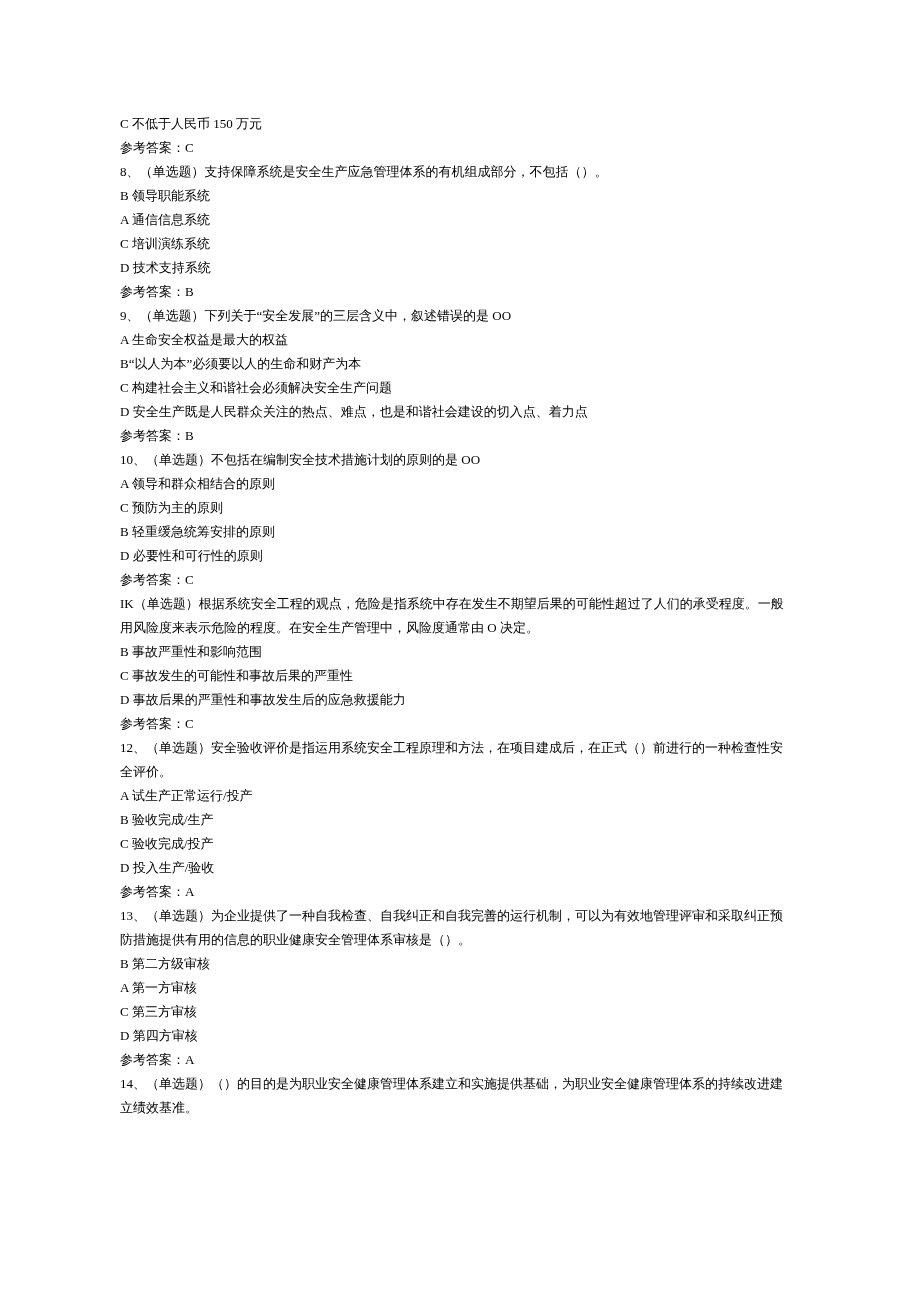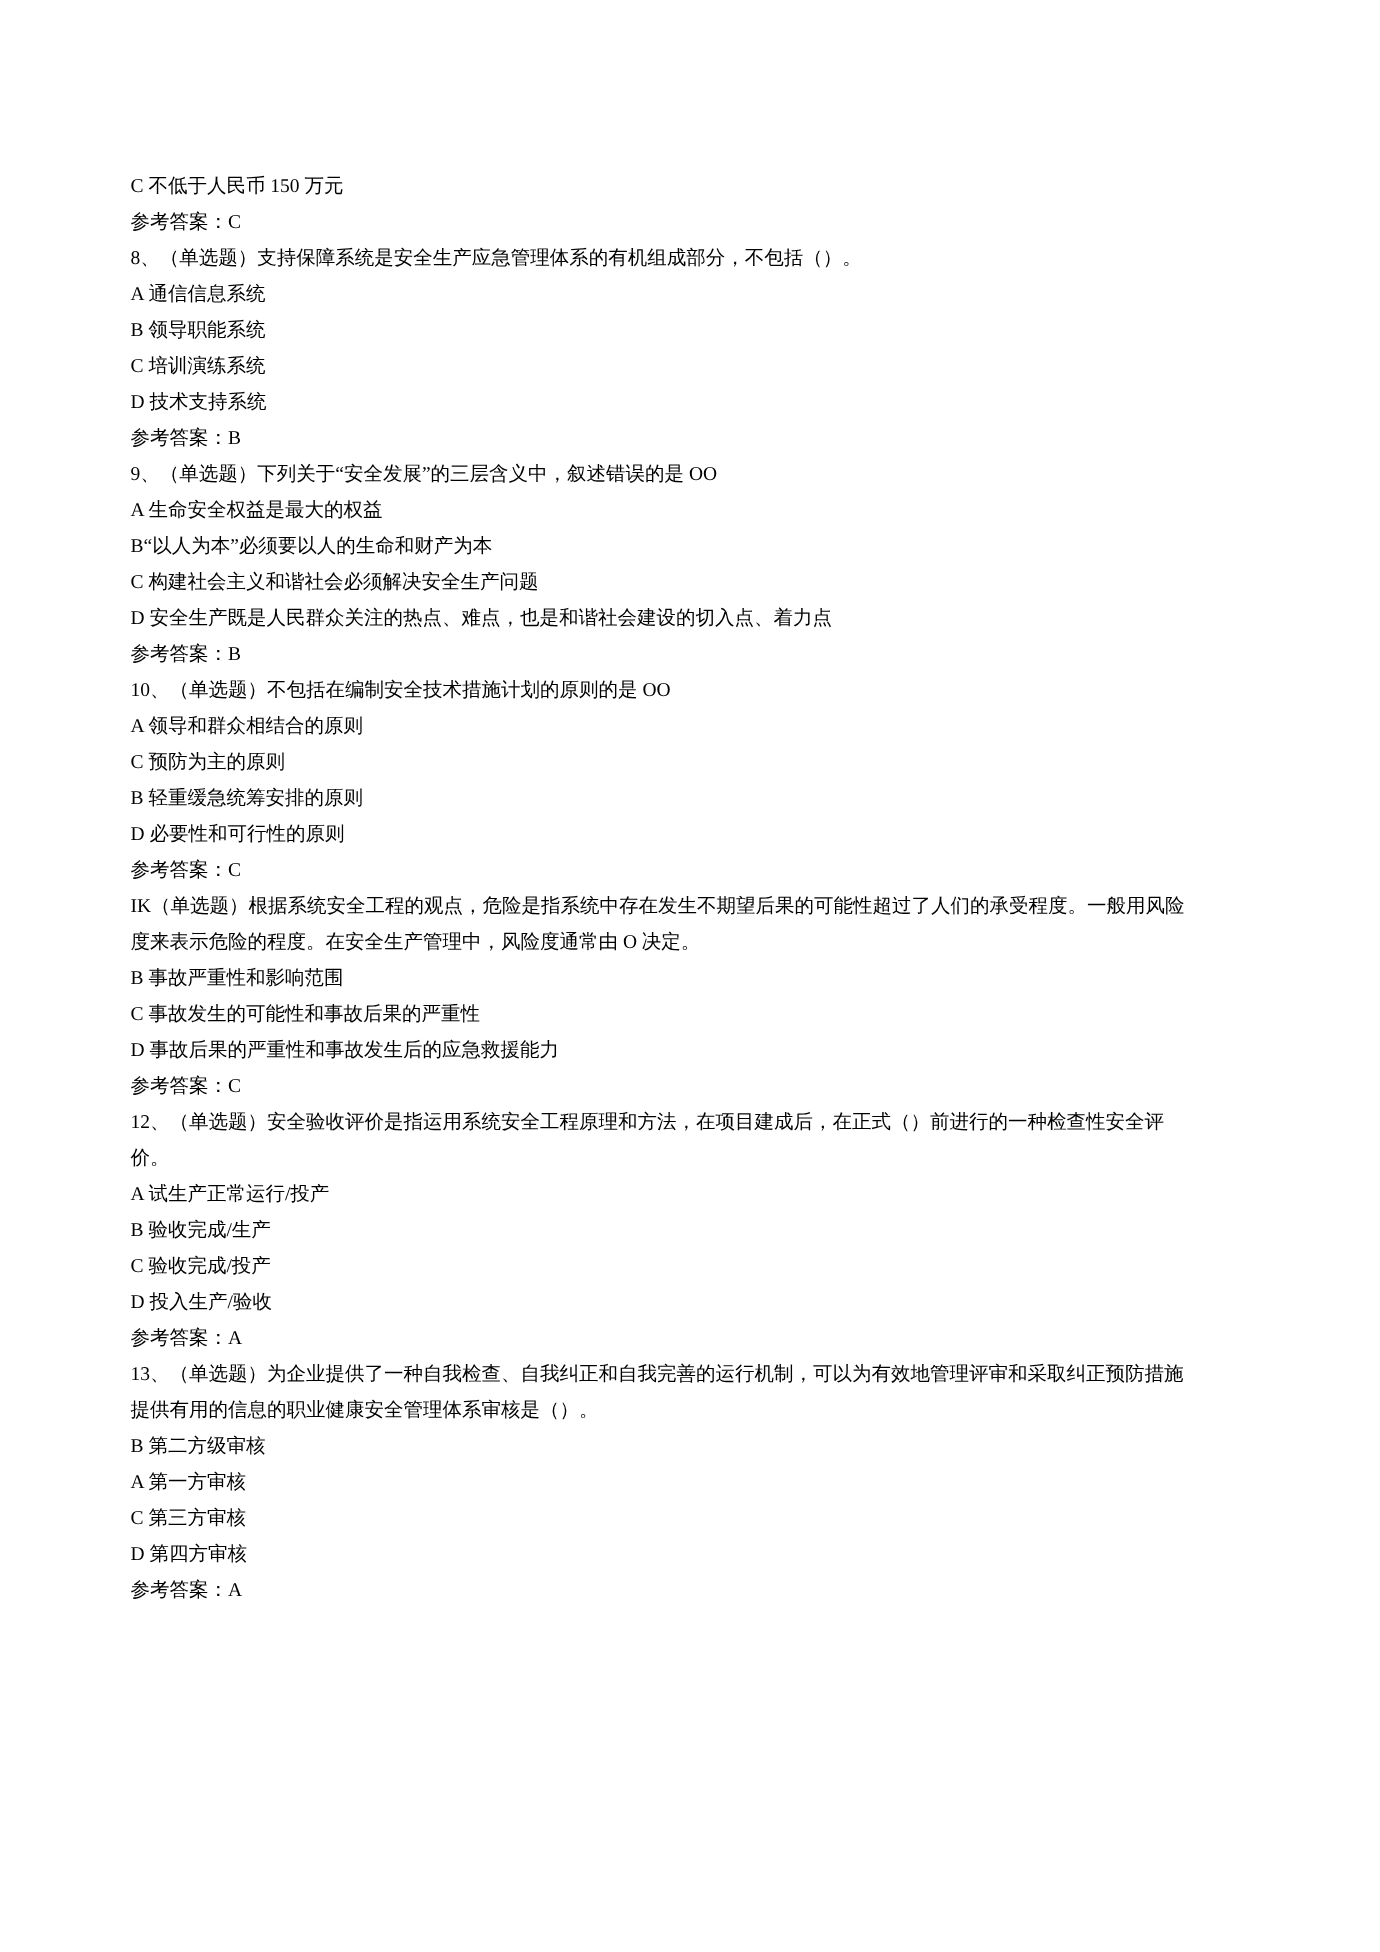--- a/index.html
+++ b/index.html
@@ -9,35 +9,35 @@
   }
   body {
     width: 920px;
     min-height: 1301px;
     font-family: "SimSun", "宋体", serif;
     font-size: 13px;
     line-height: 24px;
     color: #000;
   }
   .page {
-    padding: 112px 128px 40px 87px;
+    padding: 112px 128px 40px 120px;
   }
   .line {
     white-space: normal;
   }
 </style>
 </head>
 <body>
 
 <div class="page">
   <div class="line">C 不低于人民币 150 万元</div>
   <div class="line">参考答案：C</div>
   <div class="line">8、（单选题）支持保障系统是安全生产应急管理体系的有机组成部分，不包括（）。</div>
+  <div class="line">B 领导职能系统</div>
   <div class="line">A 通信信息系统</div>
-  <div class="line">B 领导职能系统</div>
   <div class="line">C 培训演练系统</div>
   <div class="line">D 技术支持系统</div>
   <div class="line">参考答案：B</div>
   <div class="line">9、（单选题）下列关于“安全发展”的三层含义中，叙述错误的是 OO</div>
   <div class="line">A 生命安全权益是最大的权益</div>
   <div class="line">B“以人为本”必须要以人的生命和财产为本</div>
   <div class="line">C 构建社会主义和谐社会必须解决安全生产问题</div>
   <div class="line">D 安全生产既是人民群众关注的热点、难点，也是和谐社会建设的切入点、着力点</div>
   <div class="line">参考答案：B</div>
   <div class="line">10、（单选题）不包括在编制安全技术措施计划的原则的是 OO</div>
@@ -56,13 +56,14 @@
   <div class="line">B 验收完成/生产</div>
   <div class="line">C 验收完成/投产</div>
   <div class="line">D 投入生产/验收</div>
   <div class="line">参考答案：A</div>
   <div class="line">13、（单选题）为企业提供了一种自我检查、自我纠正和自我完善的运行机制，可以为有效地管理评审和采取纠正预防措施提供有用的信息的职业健康安全管理体系审核是（）。</div>
   <div class="line">B 第二方级审核</div>
   <div class="line">A 第一方审核</div>
   <div class="line">C 第三方审核</div>
   <div class="line">D 第四方审核</div>
   <div class="line">参考答案：A</div>
+  <div class="line">14、（单选题）（）的目的是为职业安全健康管理体系建立和实施提供基础，为职业安全健康管理体系的持续改进建立绩效基准。</div>
 </div>
 
 </body></html>

